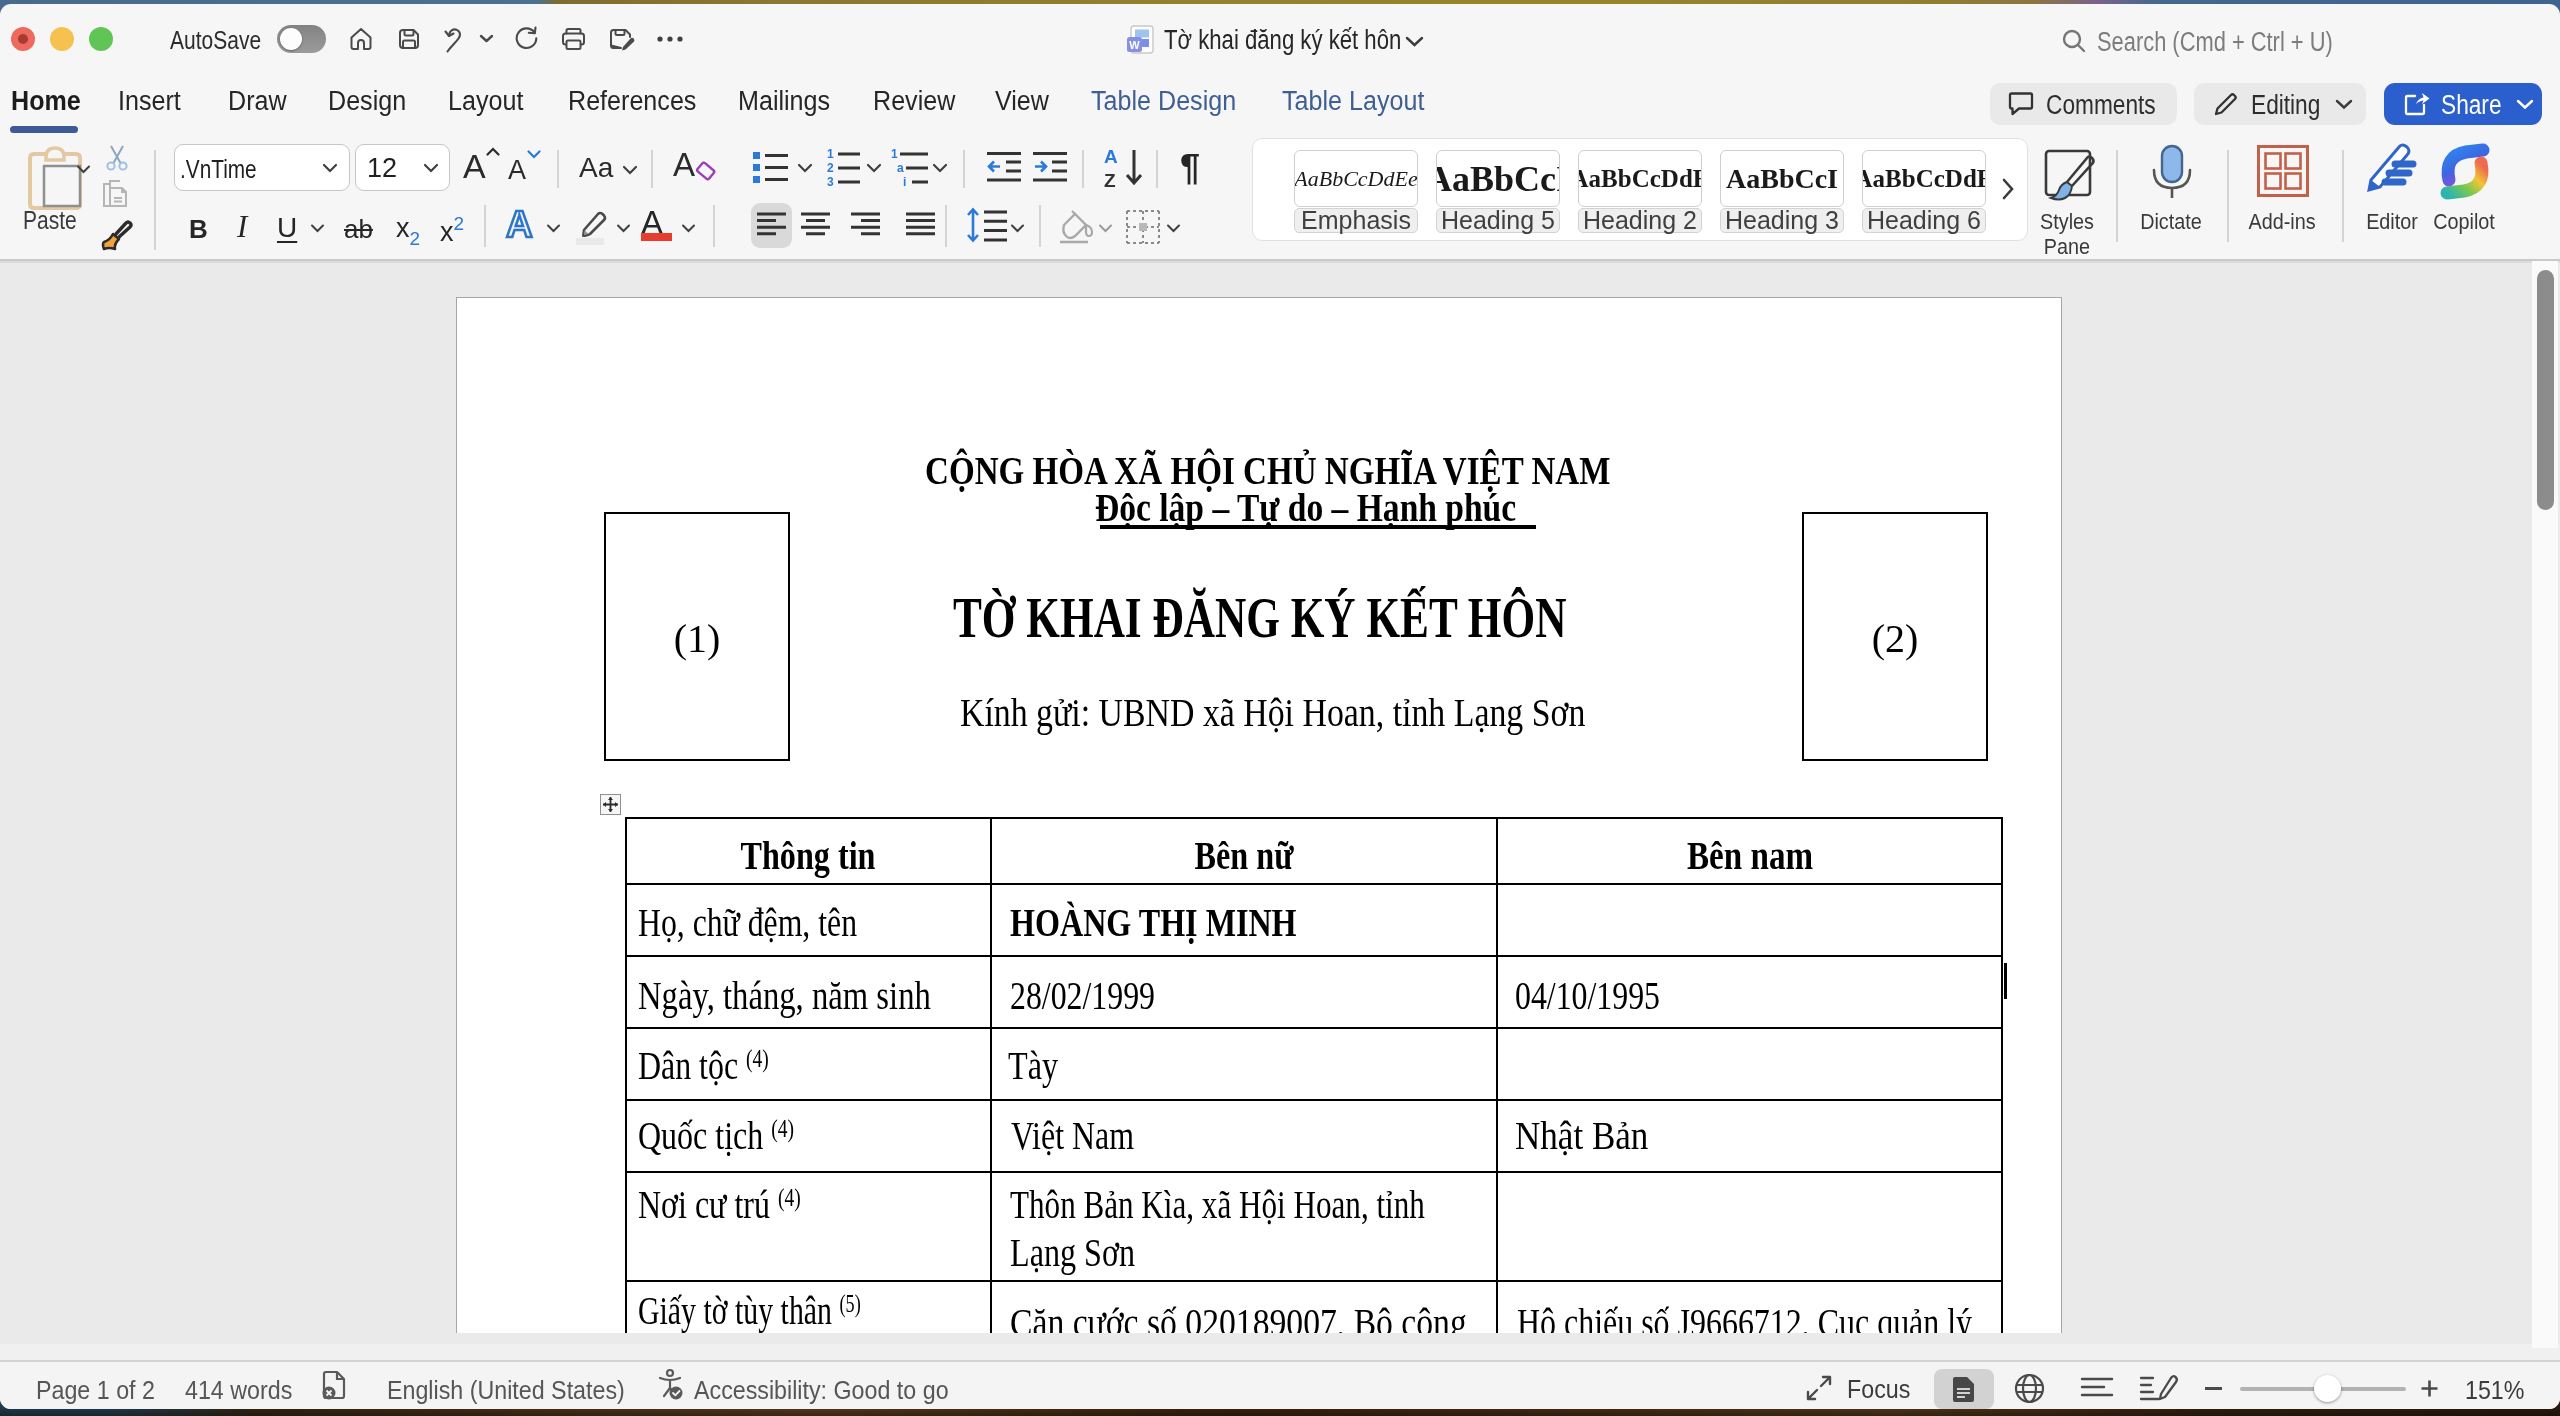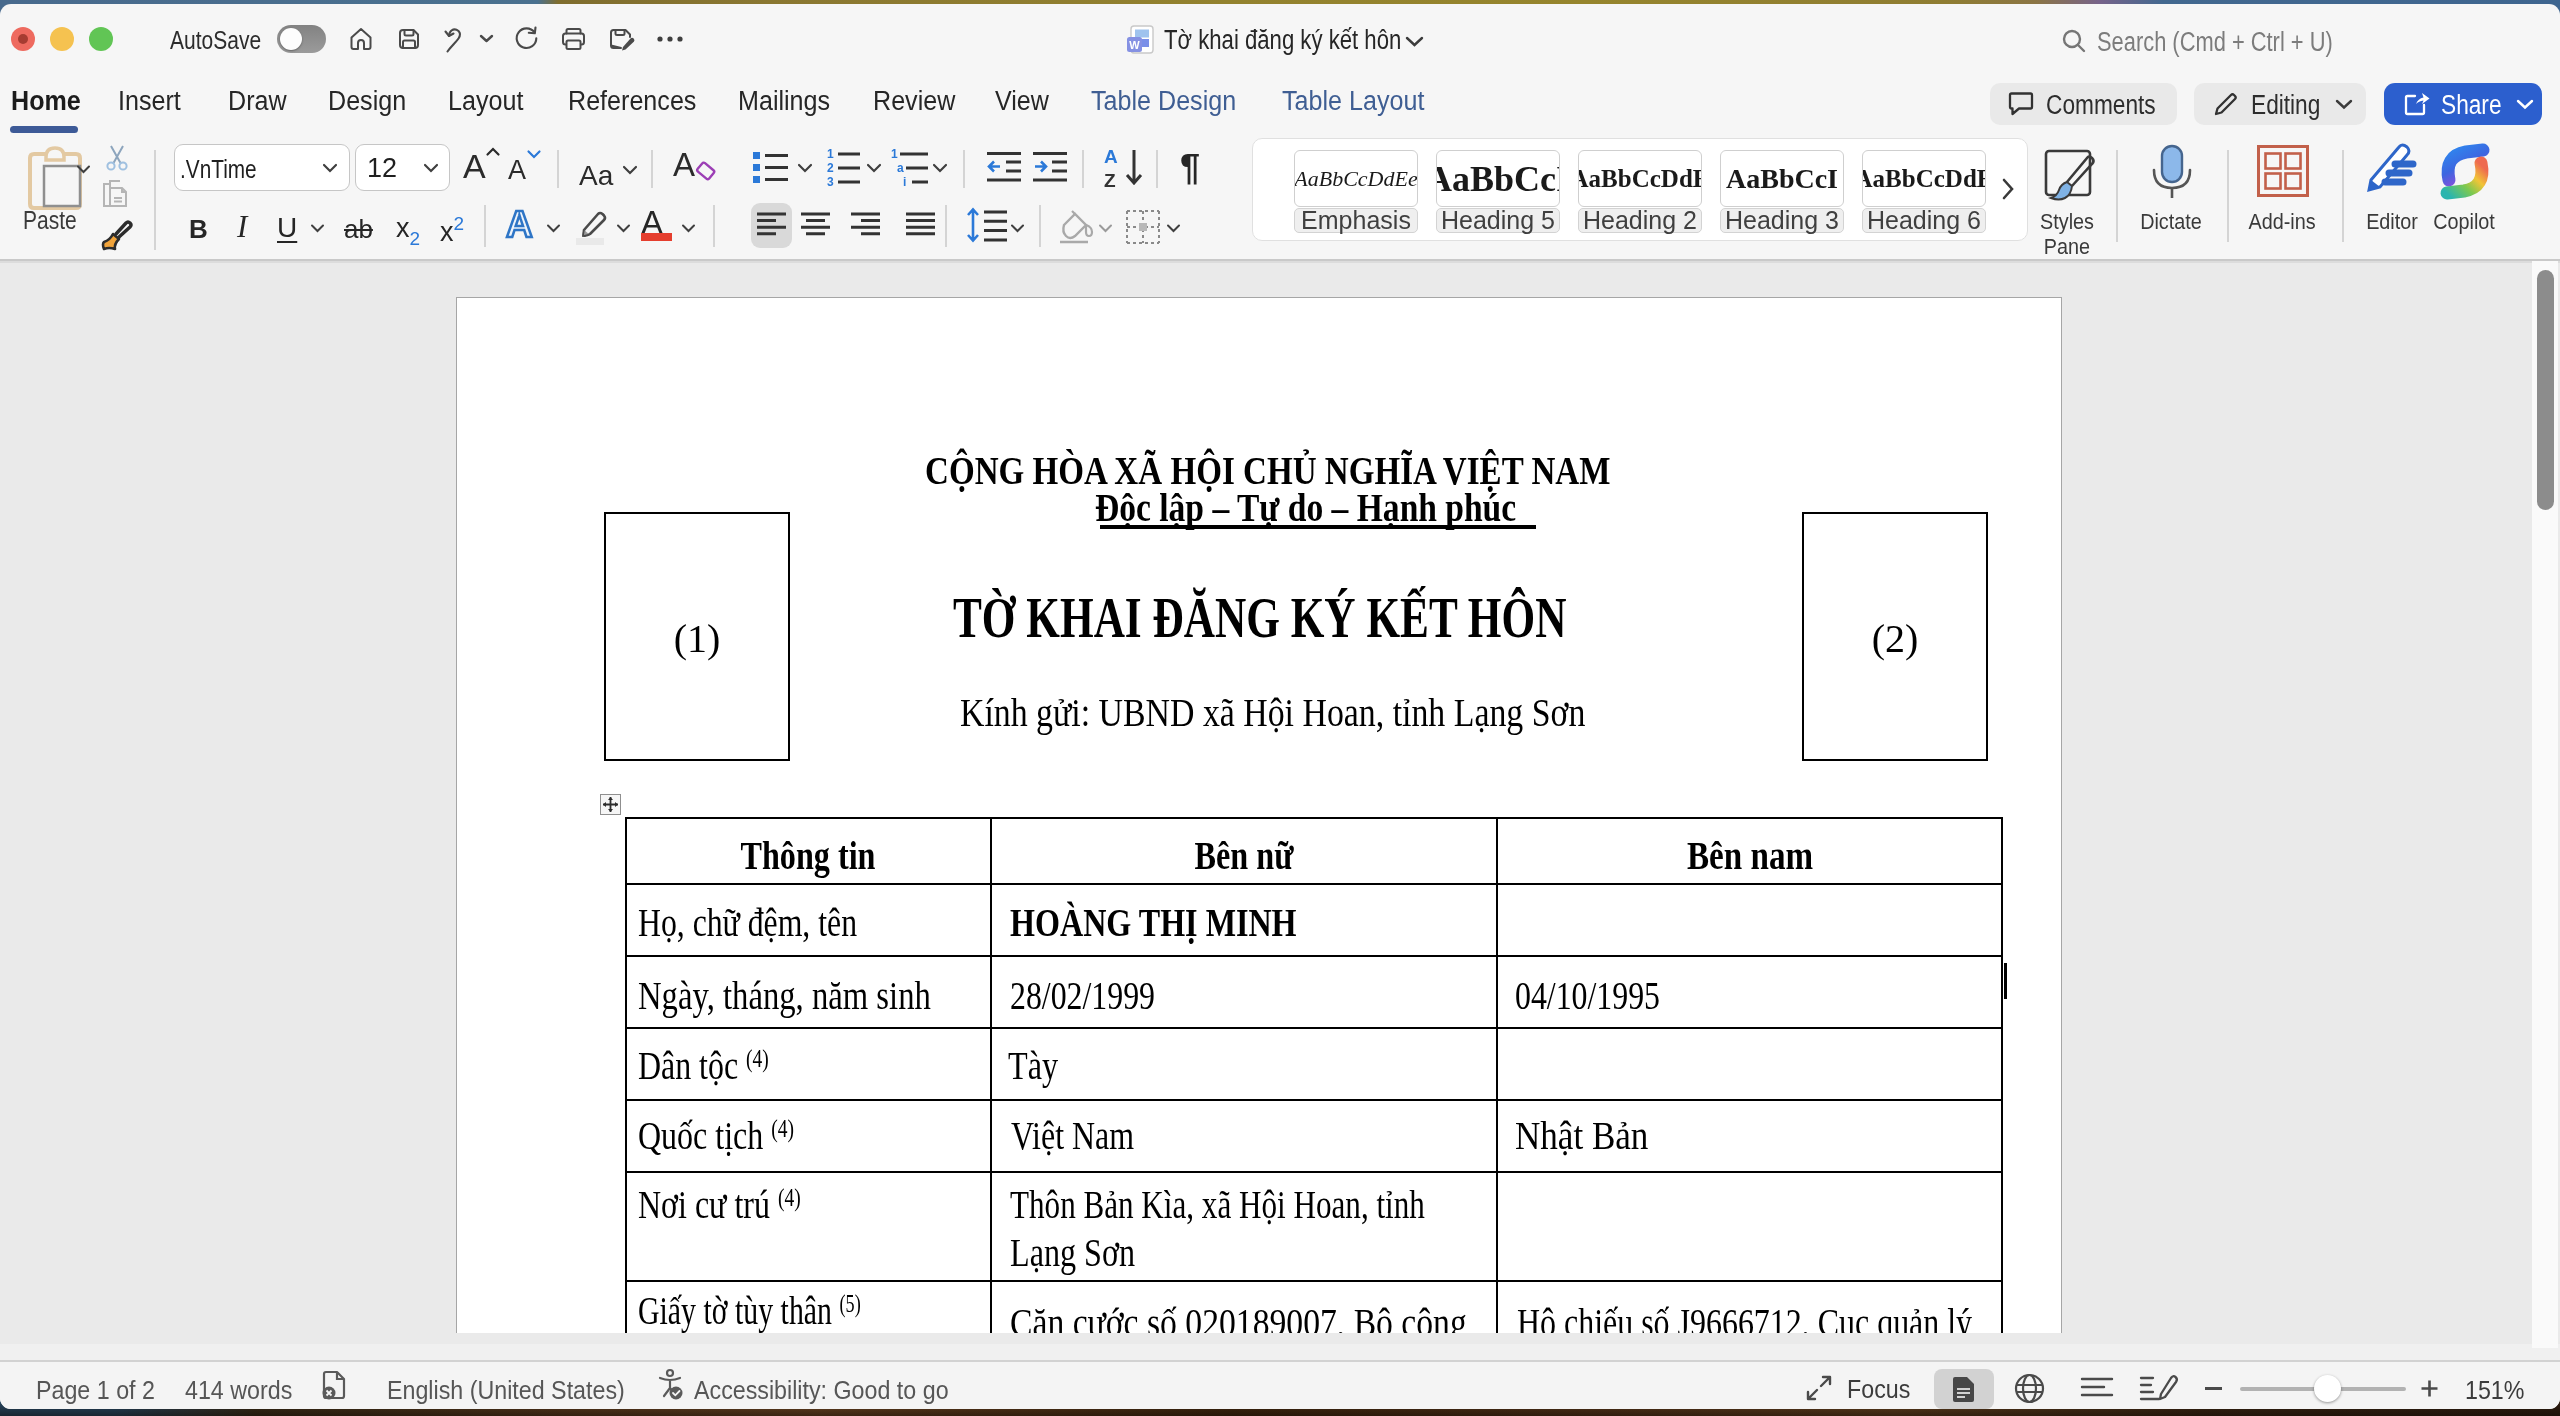--- a/index.html
+++ b/index.html
@@ -173,21 +173,21 @@
       </svg>
 <div class="txt" style="left:463px;top:147px;font-size:34px;color:#2b2b2b;">A</div>
 <svg class="abs" style="left:486px;top:147px" width="14" height="9" viewBox="0 0 14 9" fill="none" stroke="#2b2b2b" stroke-width="2.2" stroke-linecap="round">
         <path d="M1.5 7.5 L7 2 L12.5 7.5"></path>
       </svg>
 <div class="txt" style="left:508px;top:155px;font-size:27px;color:#2b2b2b;">A</div>
 <svg class="abs" style="left:527px;top:150px" width="14" height="9" viewBox="0 0 14 9" fill="none" stroke="#2b79d8" stroke-width="2.2" stroke-linecap="round">
         <path d="M1.5 1.5 L7 7 L12.5 1.5"></path>
       </svg>
 <div class="sepv" style="left:557px;top:150px;height:38px;"></div>
-<div class="txt" style="left:579px;top:160px;font-size:28px;color:#2b2b2b;">Aa</div>
+<div class="txt" style="left:579px;top:152px;font-size:28px;color:#2b2b2b;">Aa</div>
 <svg class="abs" style="left:622px;top:165px" width="16" height="10" viewBox="0 0 16 10" fill="none" stroke="#3f3f3f" stroke-width="2.2" stroke-linecap="round">
         <path d="M2 2 L8 8 L14 2"></path>
       </svg>
 <div class="sepv" style="left:651px;top:150px;height:38px;"></div>
 <div class="txt" style="left:673px;top:146px;font-size:33px;color:#2b2b2b;">A</div>
 <svg class="abs" style="left:692px;top:162px" width="26" height="24" viewBox="0 0 26 24">
         <rect x="6" y="3" width="15" height="11" rx="2" transform="rotate(40 13 9)" fill="#f6f6f6" stroke="#9c3fb5" stroke-width="2.4"></rect>
       </svg>
 
 <div class="txt" style="left:189px;top:214px;font-size:26px;font-weight:700;color:#262626;">B</div>

